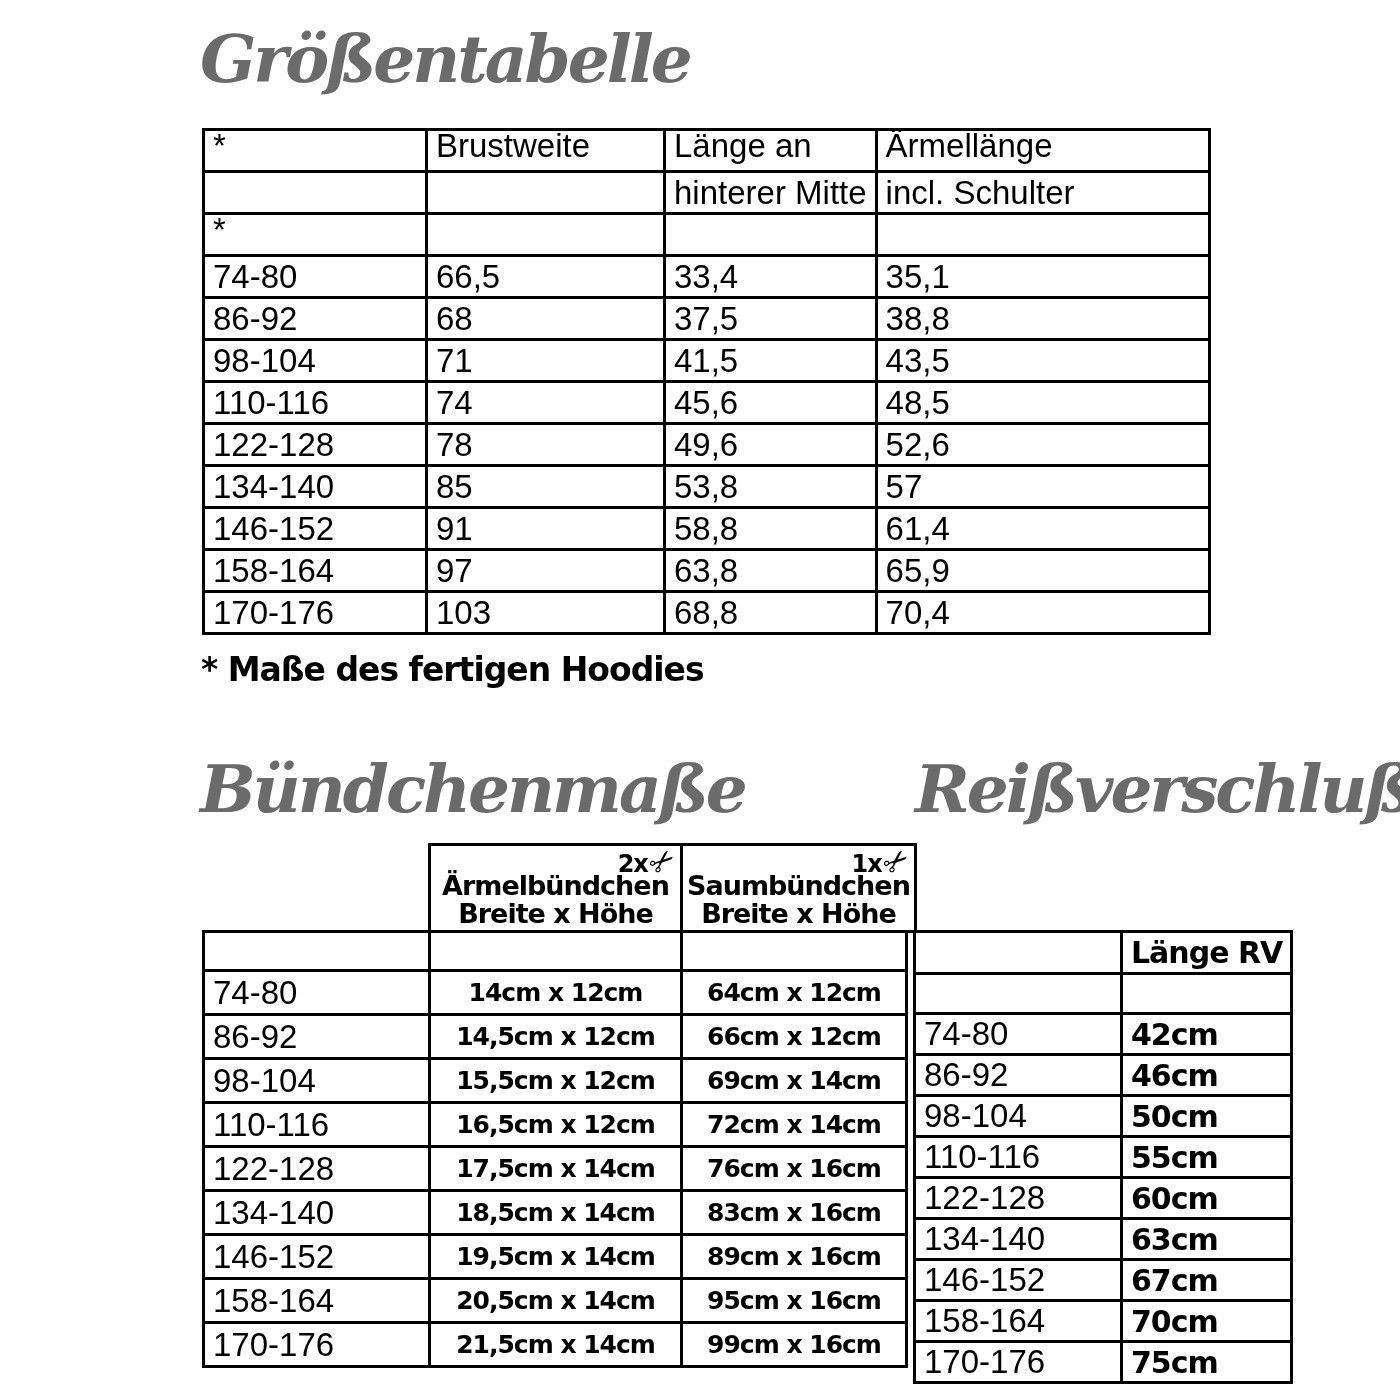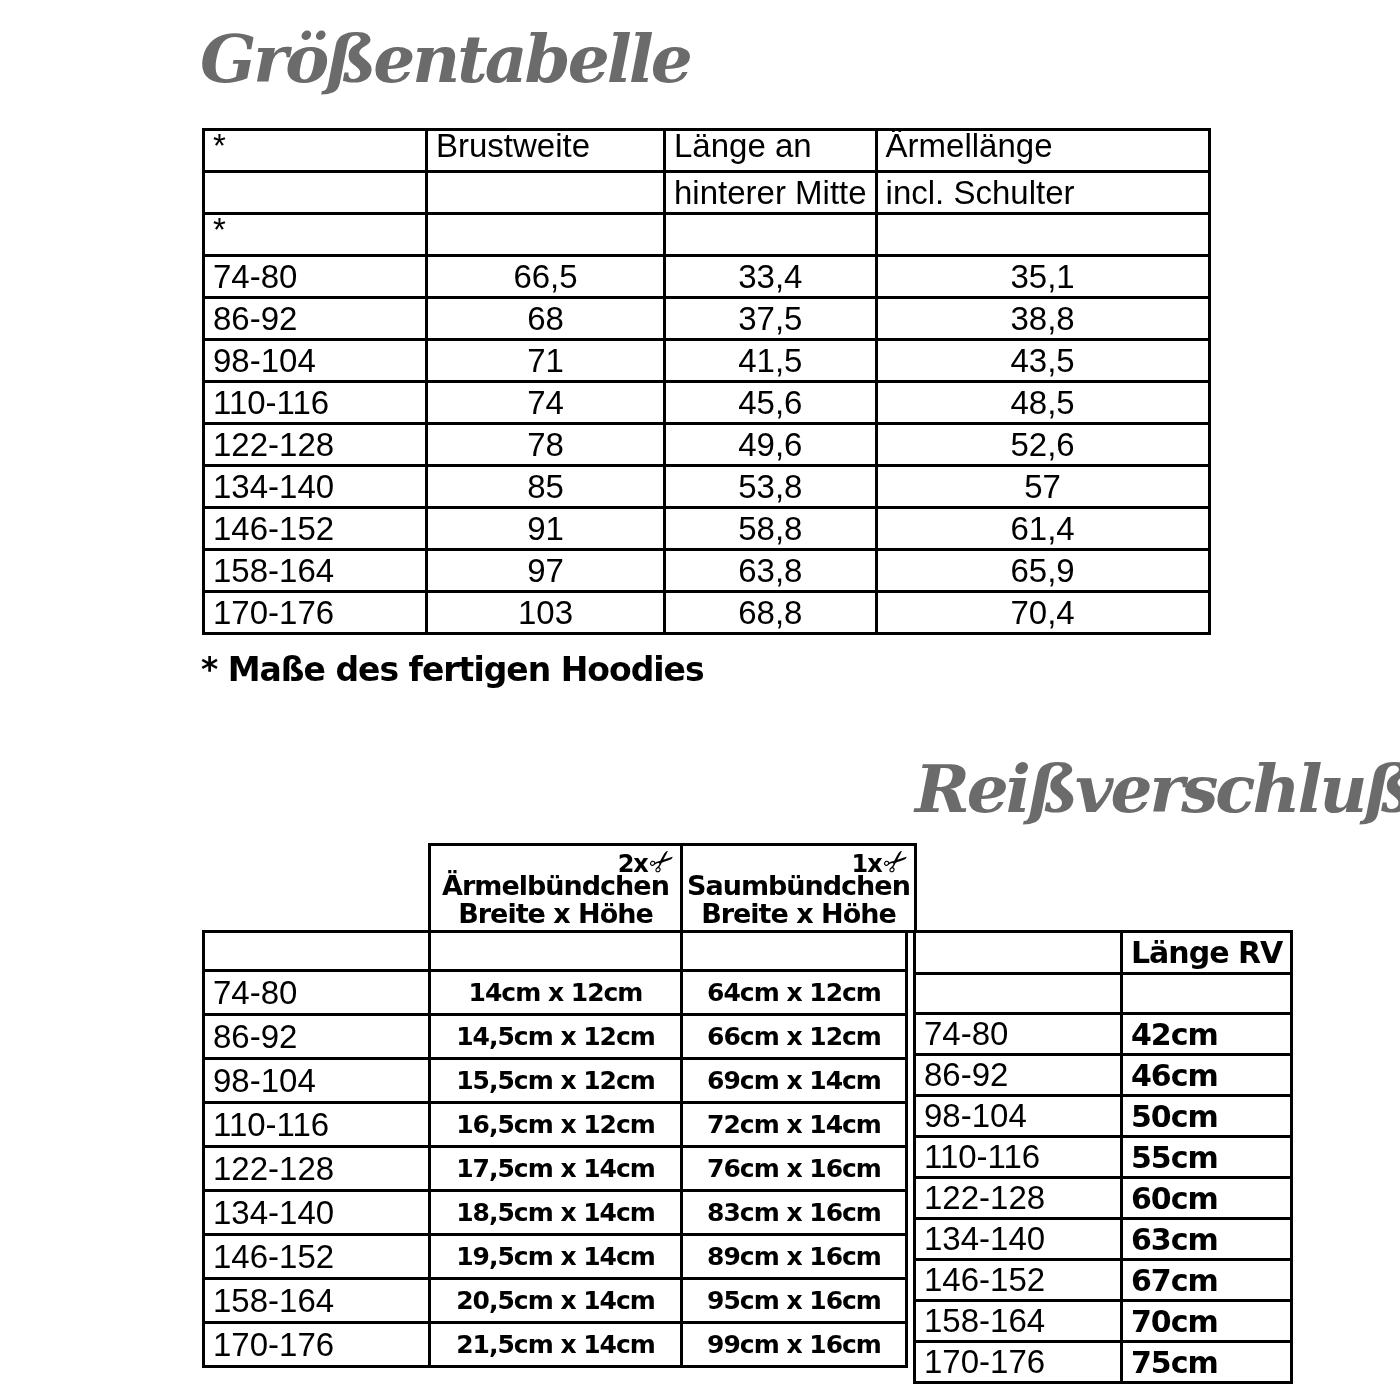--- a/index.html
+++ b/index.html
@@ -13,21 +13,21 @@
   #title-buendchen{left:200px;top:756px;}
   #title-reissverschluss{left:915px;top:756px;}
 
   table.t{position:absolute;border-collapse:collapse;table-layout:fixed;background:#fff;}
   table.t td{border:3px solid #000;padding:0 8px;font-size:33px;white-space:nowrap;overflow:hidden;
              vertical-align:middle;}
 
   
   #t1{left:202px;top:128px;}
   #t1 tr{height:42px;}
-  #t1 td.num{text-align:center;}
+  #t1 td.num{text-align:left;}
   #t1 td.hdr{text-align:left;}
   #t1 tr.star-row td{vertical-align:top;line-height:30px;}
 
   .footnote{position:absolute;left:201px;top:650px;font-family:"DejaVu Sans",sans-serif;
             font-size:33px;font-weight:700;letter-spacing:-1px;}
 
   
   #t2head{left:428px;top:843px;}
   #t2head td{height:81px;vertical-align:top;text-align:center;padding:1px 4px 2px 4px;
              font-family:"DejaVu Sans",sans-serif;font-size:27px;font-weight:600;letter-spacing:-1px;}
@@ -136,20 +136,21 @@
       <td>170-176</td>
       <td class="num">103</td>
       <td class="num">68,8</td>
       <td class="num">70,4</td>
     </tr>
   </tbody>
     </table>
 
   <div class="footnote">* Maße des fertigen Hoodies</div>
 
+  <div class="script-title" id="title-buendchen">Bündchenmaße</div>
   <div class="script-title" id="title-reissverschluss">Reißverschluß</div>
 
   <table class="t" id="t2head">
     <colgroup>
         <col style="width:252px">
         <col style="width:225px">
       </colgroup>
     <tbody>
         <tr>
       <td>

